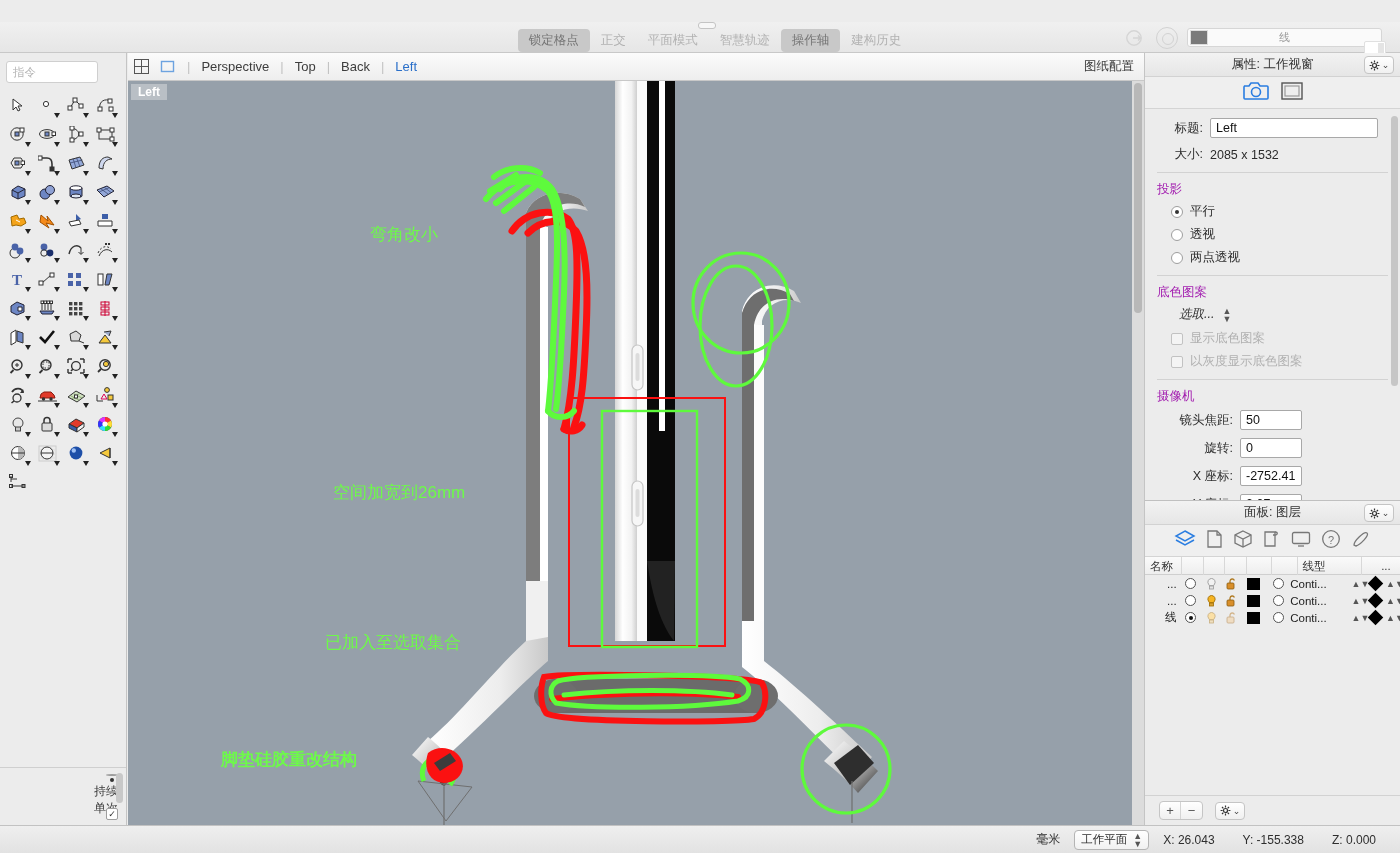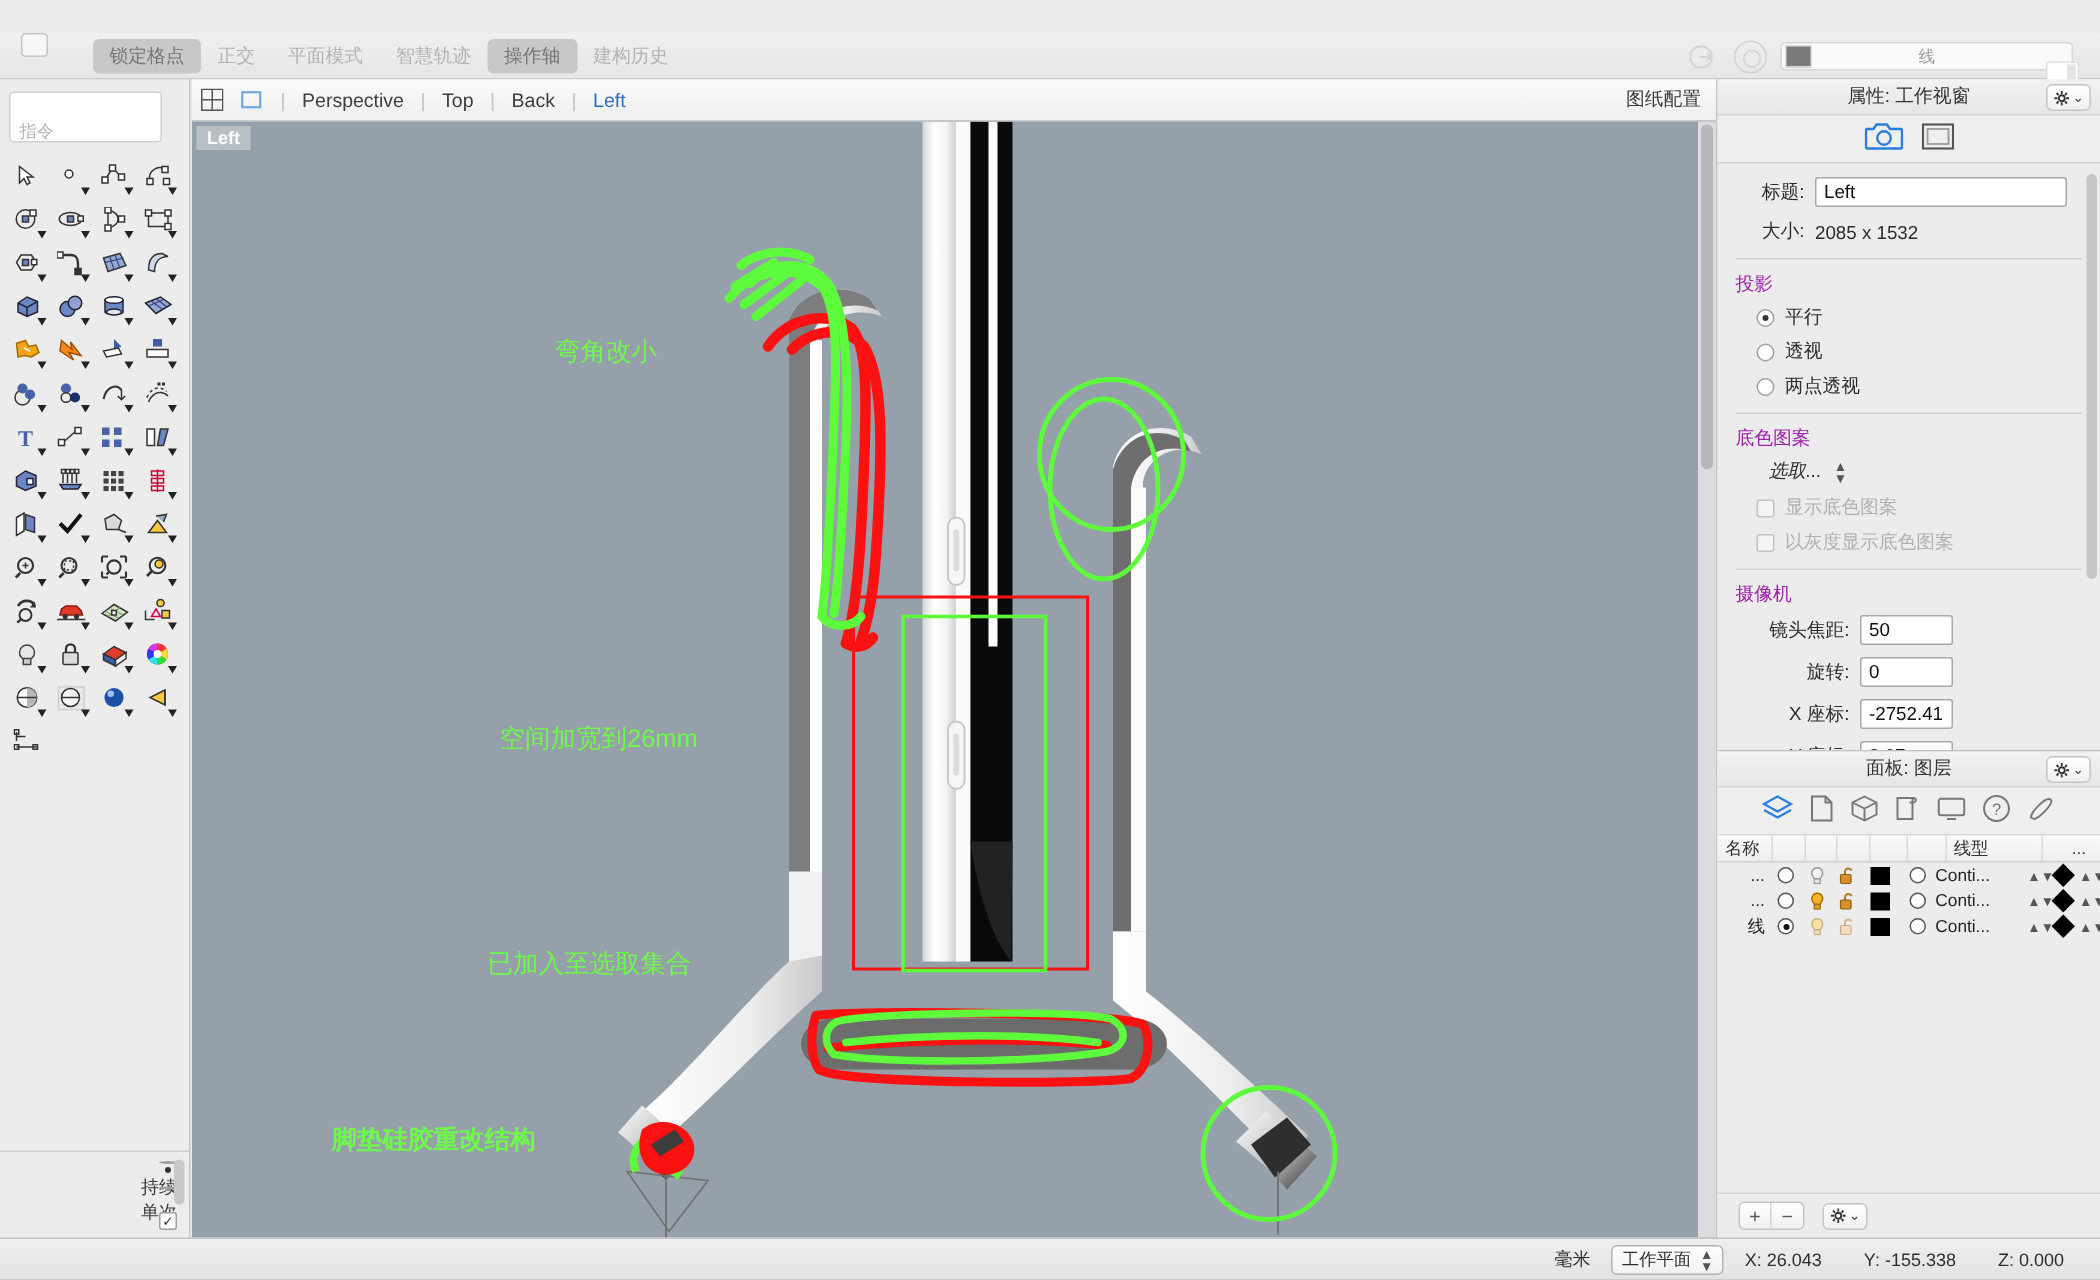--- a/index.html
+++ b/index.html
@@ -29,21 +29,21 @@
     font-size:12.5px; color:#3a3a3a; pointer-events:none;
   }
   .rhino-ico { width:13px;height:13px; position:relative; display:inline-block; }
   .rhino-ico svg{display:block}
 
   
   .toolrow {
     position:absolute; left:0; top:22px; width:1400px; height:31px;
     background: linear-gradient(#f0f0f0,#e6e6e6);
     border-bottom:1px solid #c8c8c8;
-    display:flex; 
+    display:flex; align-items:center;flex-direction:column;
   }
   .sidebar-toggle {
     margin-left:14px; width:18px;height:16px;border:1px solid #c4c4c4;border-radius:3px;
     background:#f7f7f7;
   }
   .toolrow-items { display:flex; align-items:center; gap:0px; margin-left:30px; }
   .tgl {
     font-size:12.5px; color:#b2b2b2; padding:3px 11px; border-radius:4px; white-space:nowrap;
   }
   .tgl.on { background:#c8c8c8; color:#757575; }
@@ -62,22 +62,22 @@
   .win-right-btn{ position:absolute; right:14px; top:19px; width:22px;height:18px;border:1.5px solid #e0e0e0;border-radius:2px;background:#fff;}
   .win-right-btn::after{content:"";position:absolute;right:1px;top:1px;bottom:1px;width:6px;background:#e4e4e4;}
 
   
   .leftpanel {
     position:absolute; left:0; top:53px; width:127px; bottom:28px;
     background:#ececec; border-right:1px solid #c4c4c4;
   }
   .cmd-wrap { padding:8px 6px 4px 6px; }
   .cmd-input {
-    width:102px;height:22px;border:1px solid #cfcfcf;border-radius:3px;background:#fff;
-    font-size:11.5px; color:#b4b4b4; padding:16px 6px; line-height:20px;
+    width:92px;height:22px;border:1px solid #cfcfcf;border-radius:3px;background:#fff;
+    font-size:11.5px; color:#b4b4b4; padding:0 6px; line-height:20px;
   }
   .tools { padding:4px 0 0 4px; }
   .tgrid { display:grid; grid-template-columns:repeat(4, 29px); grid-auto-rows:29px; }
   .ticon { position:relative; width:29px;height:29px; display:flex;align-items:center;justify-content:center; }
   .ticon svg{display:block}
   .ticon .tri { position:absolute; right:2px; bottom:2px; width:0;height:0;
     border-left:3.5px solid transparent; border-right:3.5px solid transparent; border-top:5px solid #222; }
 
   .osnap {
     position:absolute; left:0; right:0; bottom:0; height:58px;

